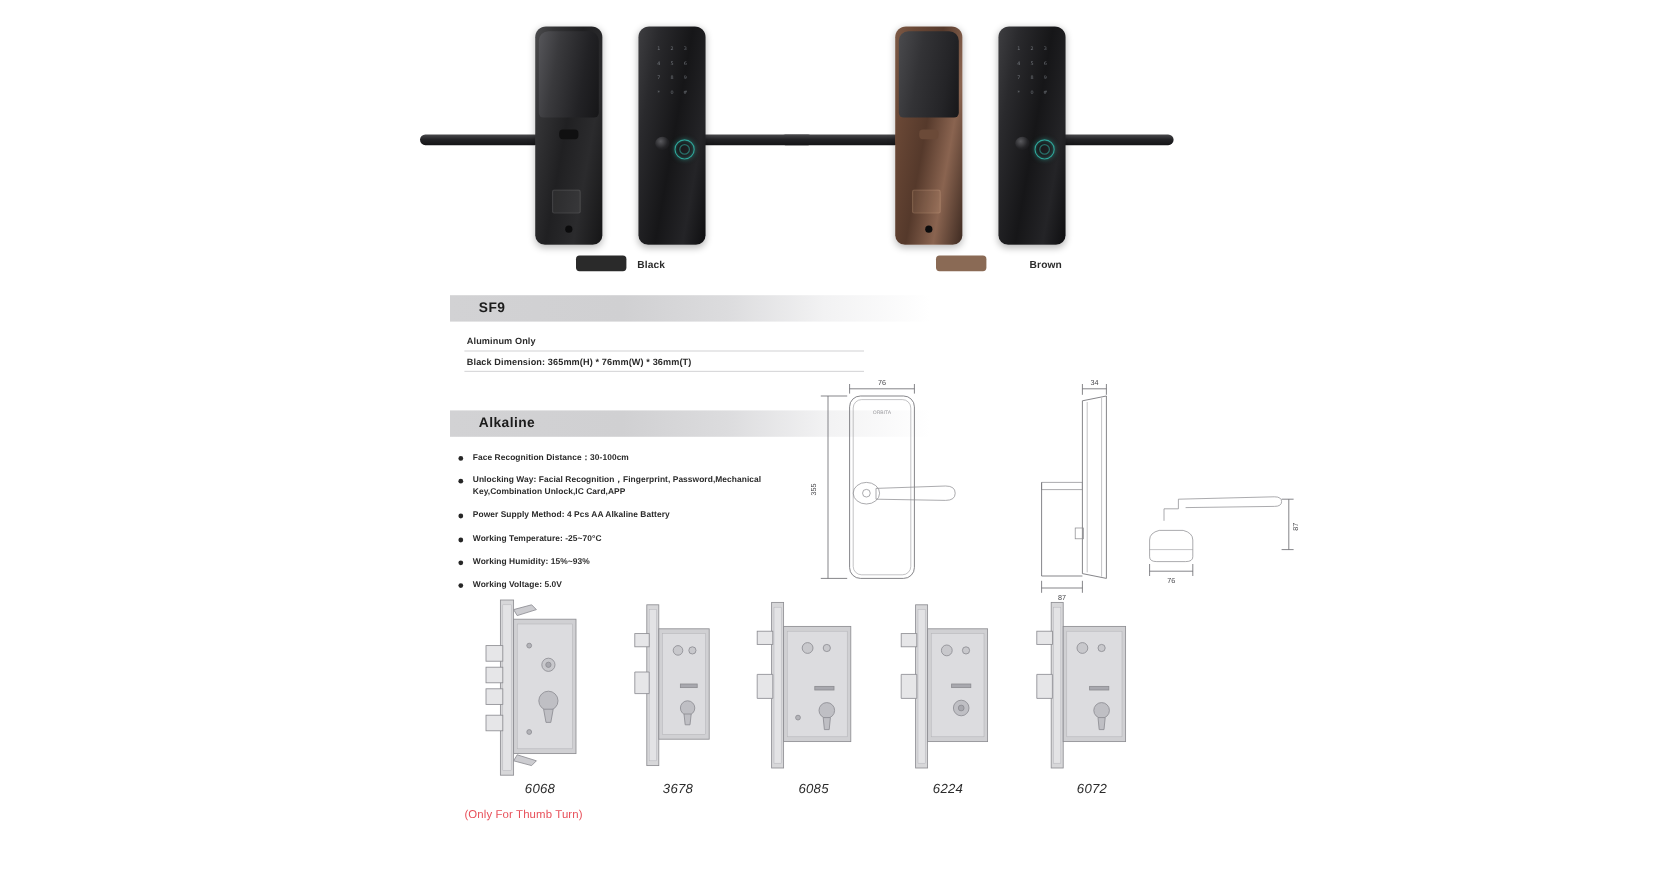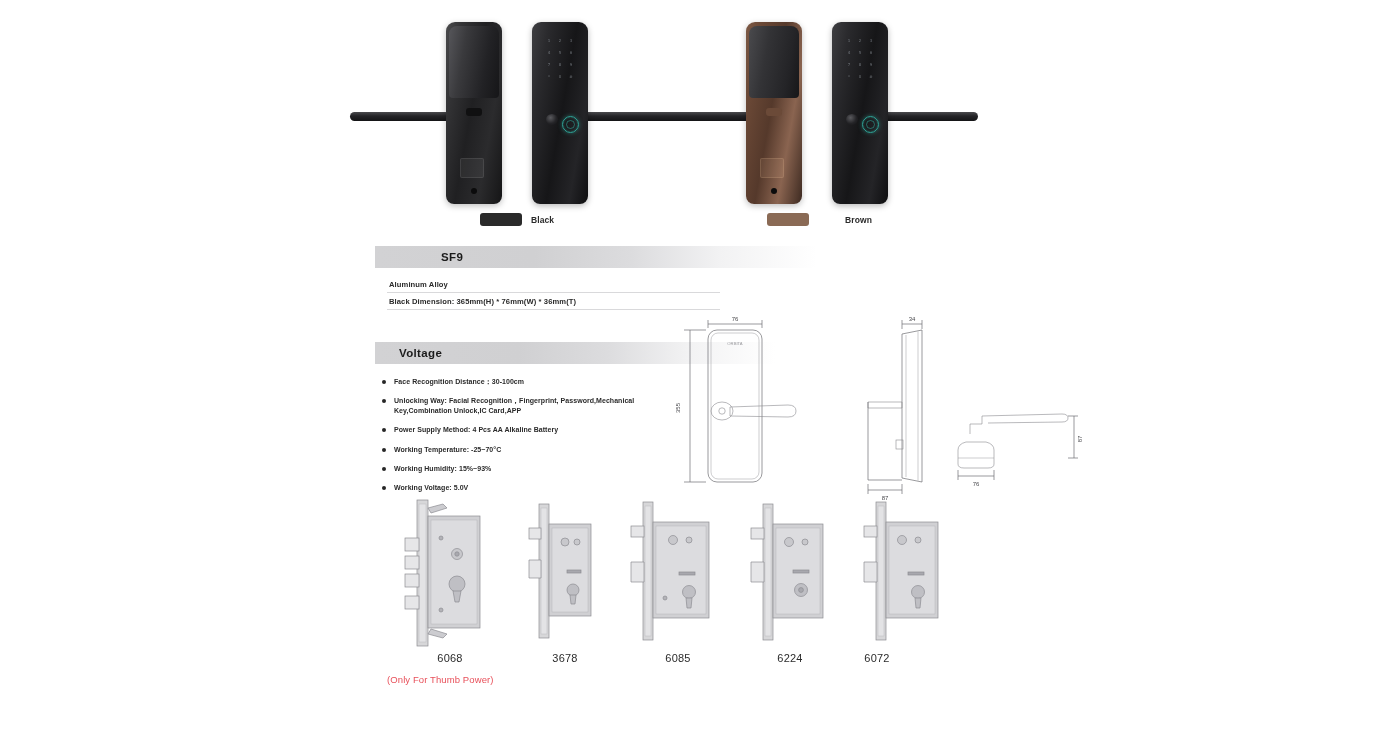--- a/index.html
+++ b/index.html
@@ -180,21 +180,21 @@
     width: 870px;
     height: 26px;
   }
   .swatch-item {
     position: absolute;
     display: flex;
     align-items: center;
     gap: 9px;
   }
   .swatch-item.sw-black { left: 150px; }
-  .swatch-item.sw-brown { left: 437px; gap: 36px; }
+  .swatch-item.sw-brown { left: 450px; gap: 36px; }
   .swatch-chip {
     width: 42px;
     height: 13px;
     border-radius: 3px;
   }
   .swatch-label {
     font-size: 8.5px;
     font-weight: bold;
     color: #2b2b2b;
     letter-spacing: .1px;
@@ -210,21 +210,21 @@
     display: flex;
     align-items: center;
   }
   .band-text {
     margin-left: 24px;
     font-size: 11.5px;
     font-weight: bold;
     color: #1b1b1b;
     letter-spacing: .35px;
   }
-  .band.sf9-band     { top: 246px; padding-left: 42px; }
+  .band.sf9-band     { top: 246px; }
   .band.features-band{ top: 342px; }
 
   
   .spec-list {
     position: absolute;
     left: 57px;
     top: 276px;
     width: 333px;
   }
   .spec-row {
@@ -305,26 +305,27 @@
     height: 20px;
   }
   .mortise-label {
     position: absolute;
     top: 0;
     width: 120px;
     text-align: center;
     font-size: 11px;
     color: #2b2b2b;
     letter-spacing: .2px;
+    font-style: italic;
   }
   .mortise-label.l0 { left: 60px; }
   .mortise-label.l1 { left: 175px; }
   .mortise-label.l2 { left: 288px; }
   .mortise-label.l3 { left: 400px; }
-  .mortise-label.l4 { left: 487px; }
+  .mortise-label.l4 { left: 520px; }
 
   .thumb-note {
     position: absolute;
     left: 57px;
     top: 674px;
     font-size: 9.5px;
     color: #e8505a;
     letter-spacing: .1px;
   }
 </style>
@@ -415,26 +416,26 @@
       <span class="swatch-chip" id="chip-brown" style="background: rgb(138, 106, 85);"></span>
       <span class="swatch-label">Brown</span>
     </div>
   </div>
 
   <div class="band sf9-band">
     <span class="band-text">SF9</span>
   </div>
 
   <div class="spec-list">
-    <div class="spec-row">Aluminum Alloy</div>
+    <div class="spec-row">Aluminum Only</div>
     <div class="spec-row">Black Dimension:  365mm(H)  *  76mm(W)  *  36mm(T)</div>
   </div>
 
   <div class="band features-band">
-    <span class="band-text">Voltage</span>
+    <span class="band-text">Alkaline</span>
   </div>
 
   <div class="features-list">
     <div class="feature-item">
       <span class="bullet"></span>
       <span>Face Recognition Distance：30-100cm</span>
     </div>
     <div class="feature-item">
       <span class="bullet"></span>
       <span>Unlocking Way: Facial Recognition，Fingerprint, Password,Mechanical Key,Combination Unlock,IC Card,APP</span>
@@ -641,15 +642,15 @@
   </div>
 
   <div class="labels-row">
     <div class="mortise-label l0">6068</div>
     <div class="mortise-label l1">3678</div>
     <div class="mortise-label l2">6085</div>
     <div class="mortise-label l3">6224</div>
     <div class="mortise-label l4">6072</div>
   </div>
 
-  <div class="thumb-note">(Only For Thumb Power)</div>
+  <div class="thumb-note">(Only For Thumb Turn)</div>
 
 </div>
 
 </body></html>

